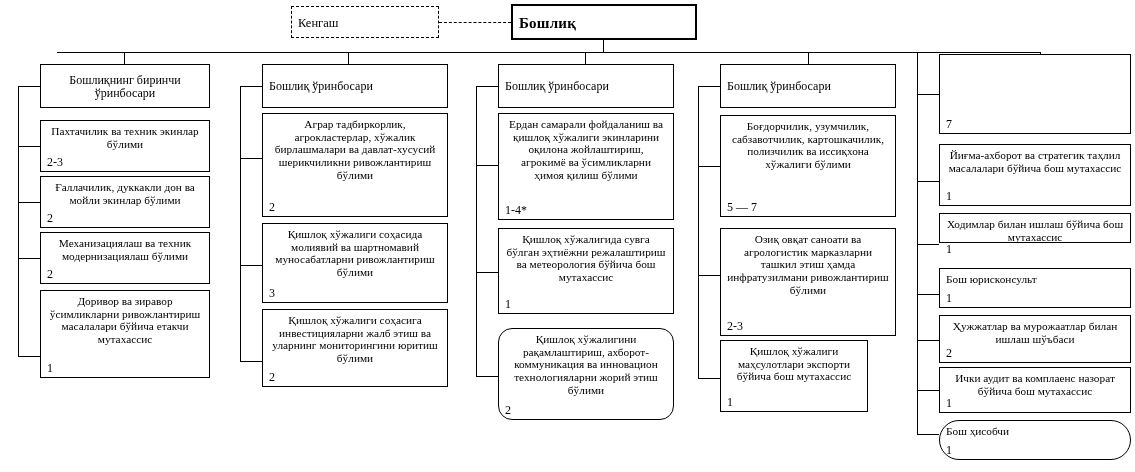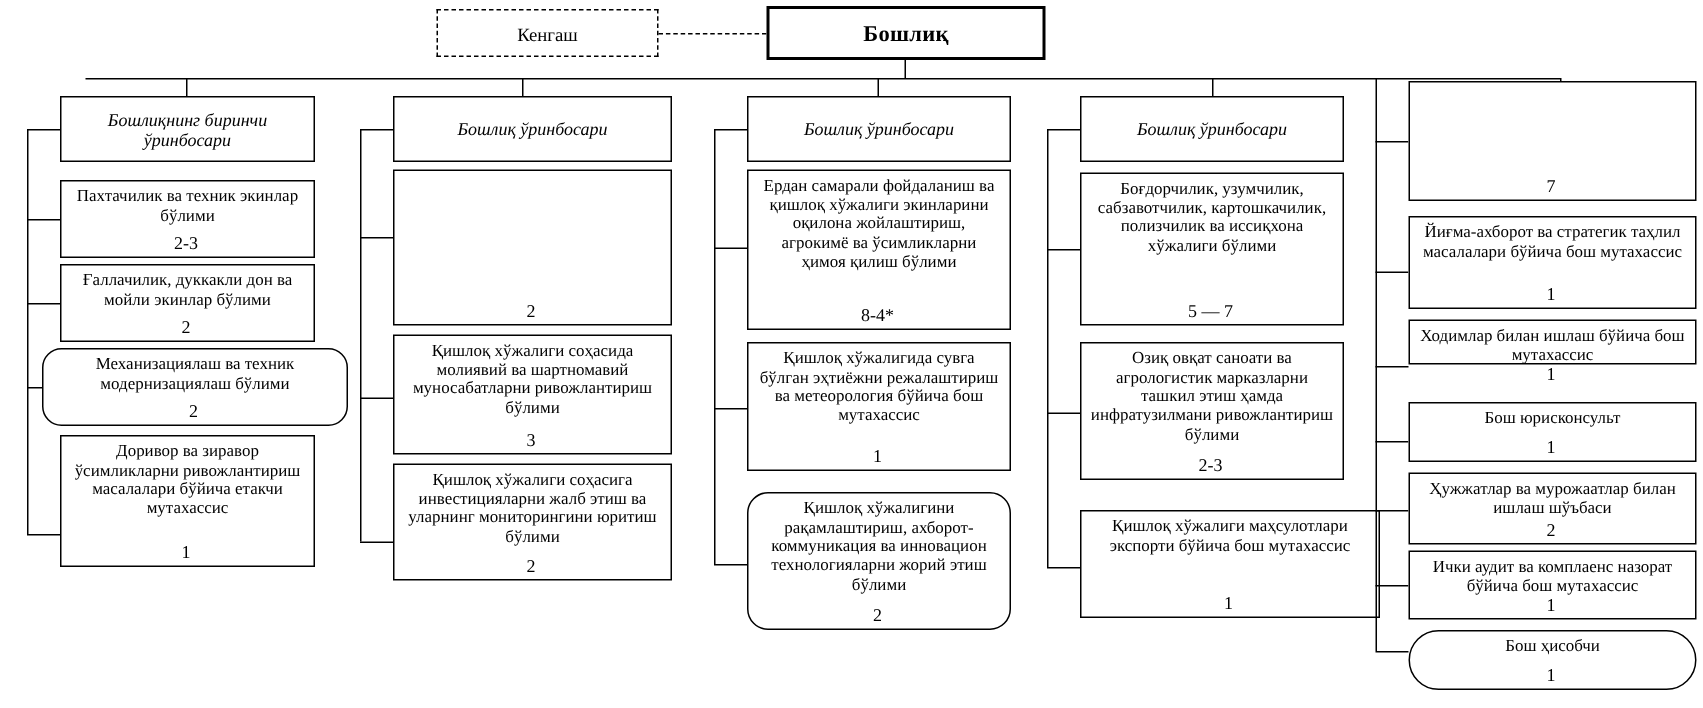--- a/index.html
+++ b/index.html
@@ -23,21 +23,21 @@
     position: absolute;
     border: 1.4px solid #000;
     background: #fff;
     padding: 4px 6px 2px 6px;
     text-align: center;
     line-height: 1.12;
     font-size: 11.3px;
     display: flex;
     flex-direction: column;
     justify-content: flex-start;
-    align-items: center;
+    align-items: flex-start;
   }
   .box .txt { display: block; }
   .box .cnt {
     display: block;
     text-align: right;
     margin-top: auto;
     padding-right: 2px;
     font-size: 12px;
   }
   .root {
@@ -48,21 +48,20 @@
     letter-spacing: .2px;
   }
   .council {
     border: 1.5px dashed #000;
     justify-content: center;
     font-size: 12.5px;
   }
   .head {
     justify-content: center;
     font-size: 12px;
-    font-style: italic;
   }
   
   .ln { position: absolute; background: #000; }
   .hln { height: 1.4px; }
   .vln { width: 1.4px; }
   .dash-h {
     position: absolute;
     height: 0;
     border-top: 1.6px dashed #000;
   }
@@ -104,39 +103,40 @@
   <div class="ln hln" style="left:18px; top:356px; width:22px;"></div>
 
   <div class="box" style="left:40px; top:120px; width:170px; height:52px;">
     <span class="txt">Пахтачилик ва техник экинлар бўлими</span>
     <span class="cnt">2-3</span>
   </div>
   <div class="box" style="left:40px; top:176px; width:170px; height:52px;">
     <span class="txt">Ғаллачилик, дуккакли дон ва мойли экинлар бўлими</span>
     <span class="cnt">2</span>
   </div>
-  <div class="box" style="left:28px; top:232px; width:204px; height:52px;border-radius:13px;">
+  <div class="box" style="left:40px; top:232px; width:170px; height:52px;">
     <span class="txt">Механизациялаш ва техник модернизациялаш бўлими</span>
     <span class="cnt">2</span>
   </div>
   <div class="box" style="left:40px; top:290px; width:170px; height:88px;">
     <span class="txt">Доривор ва зиравор ўсимликларни ривожлантириш масалалари бўйича етакчи мутахассис</span>
     <span class="cnt">1</span>
   </div>
 
   <div class="box head" style="left:262px; top:64px; width:186px; height:44px;">
     <span class="txt">Бошлиқ ўринбосари</span>
   </div>
   <div class="ln vln" style="left:240px; top:86px; height:275px;"></div>
   <div class="ln hln" style="left:240px; top:86px; width:22px;"></div>
   <div class="ln hln" style="left:240px; top:158px; width:22px;"></div>
   <div class="ln hln" style="left:240px; top:265px; width:22px;"></div>
   <div class="ln hln" style="left:240px; top:361px; width:22px;"></div>
 
   <div class="box" style="left:262px; top:113px; width:186px; height:104px;">
+    <span class="txt">Аграр тадбиркорлик, агрокластерлар, хўжалик бирлашмалари ва давлат-хусусий шерикчиликни ривожлантириш бўлими</span>
     <span class="cnt">2</span>
   </div>
   <div class="box" style="left:262px; top:223px; width:186px; height:80px;">
     <span class="txt">Қишлоқ хўжалиги соҳасида молиявий ва шартномавий муносабатларни ривожлантириш бўлими</span>
     <span class="cnt">3</span>
   </div>
   <div class="box" style="left:262px; top:309px; width:186px; height:78px;">
     <span class="txt">Қишлоқ хўжалиги соҳасига инвестицияларни жалб этиш ва уларнинг мониторингини юритиш бўлими</span>
     <span class="cnt">2</span>
   </div>
@@ -145,21 +145,21 @@
     <span class="txt">Бошлиқ ўринбосари</span>
   </div>
   <div class="ln vln" style="left:476px; top:86px; height:290px;"></div>
   <div class="ln hln" style="left:476px; top:86px; width:22px;"></div>
   <div class="ln hln" style="left:476px; top:165px; width:22px;"></div>
   <div class="ln hln" style="left:476px; top:272px; width:22px;"></div>
   <div class="ln hln" style="left:476px; top:376px; width:22px;"></div>
 
   <div class="box" style="left:498px; top:113px; width:176px; height:107px;">
     <span class="txt">Ердан самарали фойдаланиш ва қишлоқ хўжалиги экинларини оқилона жойлаштириш, агрокимё ва ўсимликларни ҳимоя қилиш бўлими</span>
-    <span class="cnt">8-4*</span>
+    <span class="cnt">1-4*</span>
   </div>
   <div class="box" style="left:498px; top:228px; width:176px; height:86px;">
     <span class="txt">Қишлоқ хўжалигида сувга бўлган эҳтиёжни режалаштириш ва метеорология бўйича бош мутахассис</span>
     <span class="cnt">1</span>
   </div>
   <div class="box" style="left:498px; top:328px; width:176px; height:92px;border-radius:14px;">
     <span class="txt">Қишлоқ хўжалигини рақамлаштириш, ахборот-коммуникация ва инновацион технологияларни жорий этиш бўлими</span>
     <span class="cnt">2</span>
   </div>
 
@@ -169,25 +169,25 @@
   <div class="ln vln" style="left:698px; top:86px; height:292px;"></div>
   <div class="ln hln" style="left:698px; top:86px; width:22px;"></div>
   <div class="ln hln" style="left:698px; top:166px; width:22px;"></div>
   <div class="ln hln" style="left:698px; top:275px; width:22px;"></div>
   <div class="ln hln" style="left:698px; top:378px; width:22px;"></div>
 
   <div class="box" style="left:720px; top:115px; width:176px; height:102px;">
     <span class="txt">Боғдорчилик, узумчилик, сабзавотчилик, картошкачилик, полизчилик ва иссиқхона хўжалиги бўлими</span>
     <span class="cnt">5 — 7</span>
   </div>
-  <div class="box" style="left:720px; top:228px; width:176px; height:92px;">
+  <div class="box" style="left:720px; top:228px; width:176px; height:108px;">
     <span class="txt">Озиқ овқат саноати ва агрологистик марказларни ташкил этиш ҳамда инфратузилмани ривожлантириш бўлими</span>
     <span class="cnt">2-3</span>
   </div>
-  <div class="box" style="left:720px; top:340px; width:200px; height:72px;">
+  <div class="box" style="left:720px; top:340px; width:148px; height:72px;">
     <span class="txt">Қишлоқ хўжалиги маҳсулотлари экспорти бўйича бош мутахассис</span>
     <span class="cnt">1</span>
   </div>
 
   <div class="ln vln" style="left:917px; top:52px; height:382px;"></div>
   <div class="ln hln" style="left:917px; top:94px; width:22px;"></div>
   <div class="ln hln" style="left:917px; top:181px; width:22px;"></div>
   <div class="ln hln" style="left:917px; top:244px; width:22px;"></div>
   <div class="ln hln" style="left:917px; top:294px; width:22px;"></div>
   <div class="ln hln" style="left:917px; top:340px; width:22px;"></div>

